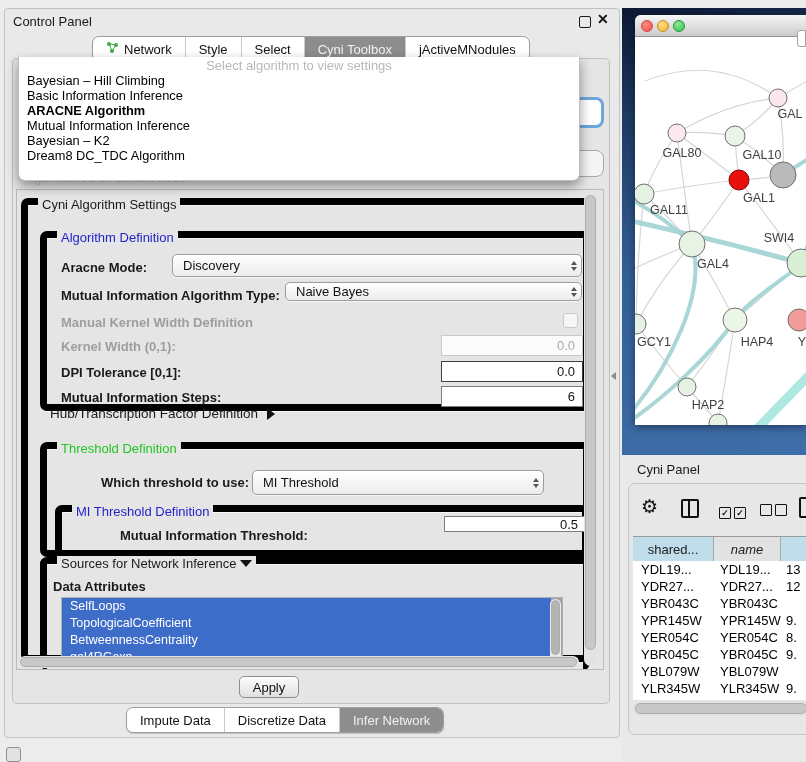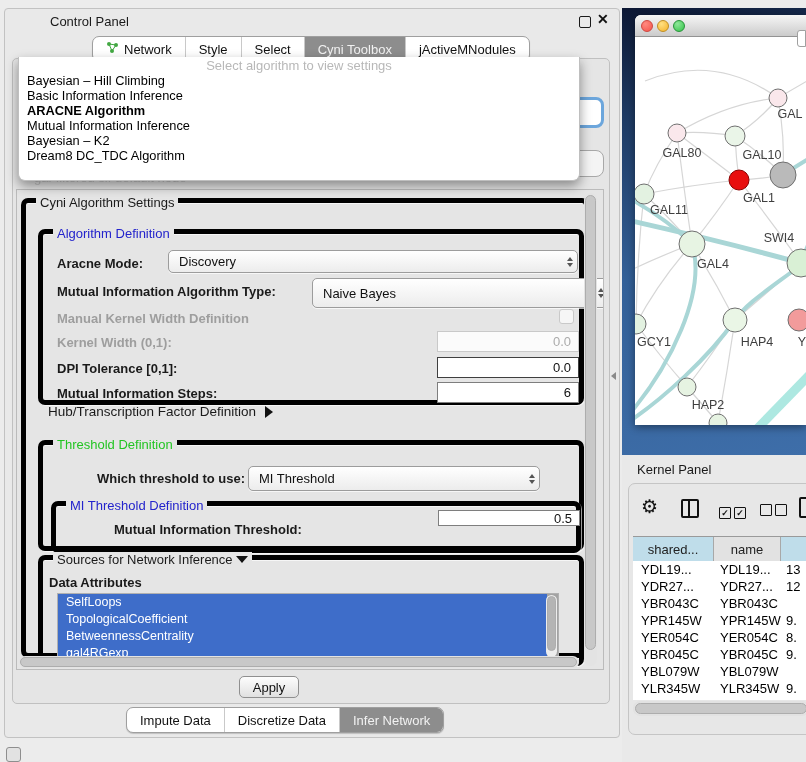--- a/index.html
+++ b/index.html
@@ -24,21 +24,21 @@
   .tri-up{width:0;height:0;border-left:3.5px solid transparent;border-right:3.5px solid transparent;
           border-bottom:4.5px solid #555;margin-bottom:2px}
   .tri-dn{width:0;height:0;border-left:3.5px solid transparent;border-right:3.5px solid transparent;
           border-top:4.5px solid #555}
   
   .field{border:1px solid #7E7E7E;background:#FFF;font-size:13px;color:#111;
          display:flex;align-items:center;justify-content:flex-end;padding:0 7px;box-sizing:border-box}
   .field.dis{border-color:#C9C9C9;color:#ABABAB;background:#FBFBFB}
   .field.dark{border:1.5px solid #3F3F3F}
   
-  .group{border:5px solid #000000;border-radius:7px;
+  .group{border:7px solid #000000;border-radius:7px;
          box-shadow:inset 0 1px 0 rgba(255,255,255,.65),1px 1px 0 rgba(255,255,255,.6)}
   .gtitle{position:absolute;top:-8px;left:10px;background:#E5E5E5;padding:0 4px;font-size:13px;
           white-space:nowrap}
   
   #dd{left:18px;top:57px;width:560px;background:#FFF;border:1px solid #BFBFBF;border-top:none;
       border-radius:0 0 7px 7px;box-shadow:0 5px 12px rgba(0,0,0,.40);z-index:10;padding-bottom:17px}
   .dd-prompt{text-align:center;color:#B8B8B8;font-size:13px;height:16px;line-height:17px}
   .dd-item{height:15px;line-height:15px;padding-left:8px;font-size:12.8px;color:#000;white-space:nowrap}
   .dd-item.bold{font-weight:bold}
   
@@ -57,21 +57,21 @@
   
   .light{position:absolute;top:5px;width:12px;height:12px;border-radius:50%;box-sizing:border-box}
 </style>
 </head>
 <body>
 
 <div id="page">
 
   <div class="abs" style="left:4px;top:8px;width:616px;height:730px;background:#E9E9E9;border:1px solid #C2C2C2;border-radius:4px;box-sizing:border-box;">
 
-    <div class="abs plain" style="left:8px;top:5px;margin-left:37px;">Control Panel</div>
+    <div class="abs plain" style="left:8px;top:5px;">Control Panel</div>
 
     <div class="abs" style="left:574px;top:7px;width:10px;height:10px;border:1.5px solid #1A1A1A;border-radius:2px;"></div>
     <div class="abs" style="left:592px;top:2px;font-size:14px;font-weight:bold;color:#111;">✕</div>
 
     <div class="abs seg-bar" style="left:87px;top:27px;">
         <div class="seg">
           <span><svg width="13" height="13" viewBox="0 0 13 13">
               <path d="M3 3L10 4L6 10Z" fill="none" stroke="#3FA33F" stroke-width="1"></path>
               <circle cx="3" cy="3" r="2" fill="#43A843"></circle>
               <circle cx="10" cy="4" r="2" fill="#43A843"></circle>
@@ -110,21 +110,21 @@
             <div class="abs lbl" style="left:14px;top:22px;">Aracne Mode:</div>
             <div class="abs combo" style="left:125px;top:16px;width:410px;height:23px;box-sizing:border-box;">
               <span>Discovery</span>
               <span class="stepper">
                   <span class="tri-up"></span>
                   <span class="tri-dn"></span>
                 </span>
             </div>
 
             <div class="abs lbl" style="left:14px;top:50px;">Mutual Information Algorithm Type:</div>
-            <div class="abs combo" style="left:238px;top:44px;width:297px;height:30px;box-sizing:border-box;margin-left:31px;">
+            <div class="abs combo" style="left:238px;top:44px;width:297px;height:19px;box-sizing:border-box;">
               <span>Naive Bayes</span>
               <span class="stepper">
                   <span class="tri-up"></span>
                   <span class="tri-dn"></span>
                 </span>
             </div>
 
             <div class="abs lbl dis" style="left:14px;top:77px;">Manual Kernel Width Definition</div>
             <div class="abs" style="left:516px;top:75px;width:15px;height:15px;border:1px solid #C9C9C9;border-radius:3px;background:#F6F6F6;box-sizing:border-box;"></div>
 
@@ -294,41 +294,41 @@
             <text x="73" y="372" text-anchor="middle" font-size="12.5" fill="#3F3F3F">HAP2</text>
             <circle cx="83" cy="386" r="9" fill="#E6F3E2" stroke="#6F6F6F" stroke-width="1"></circle>
           </g>
       </svg>
     </div>
 
     <div class="abs" style="left:175px;top:22px;width:9px;height:17px;background:#FFF;border:1px solid #A0A0A0;border-radius:3px 0 0 3px;box-sizing:border-box;"></div>
   </div>
 
   <div class="abs" style="left:622px;top:455px;width:184px;height:307px;background:#E9E9E9;">
-    <div class="abs plain" style="left:15px;top:7px;">Kernel Panel</div>
+    <div class="abs plain" style="left:15px;top:7px;">Cyni Panel</div>
 
     <div class="abs" style="left:6px;top:28px;width:182px;height:252px;background:#E7E7E7;border:1px solid #C5C5C5;border-radius:7px 0 0 7px;box-sizing:border-box;">
 
       <div class="abs" style="left:0;top:14px;width:182px;height:28px;">
         <span class="abs" style="left:12px;top:-3px;font-size:19px;color:#111;">⚙</span>
         <span class="abs" style="left:52px;top:1px;width:14px;height:15px;border:2px solid #111;border-radius:2px;">
           <span style="position:absolute;left:5px;top:0;width:2px;height:15px;background:#111;"></span>
         </span>
         <span class="abs" style="left:90px;top:4px;">
           <span class="cb">✓</span><span class="cb">✓</span>
         </span>
         <span class="abs" style="left:131px;top:4px;">
           <span class="cb"></span><span class="cb"></span>
         </span>
         <span class="abs" style="left:170px;top:-1px;width:13px;height:17px;border:2px solid #111;border-radius:2px;"></span>
       </div>
 
       <div class="abs" style="left:4px;top:52px;width:192px;height:25px;display:flex;border-top:1px solid #9A9A9A;border-bottom:1px solid #9A9A9A;box-sizing:border-box;">
         <div class="tp-hcell" style="width:81px;background:#BFDDEA;">shared...</div>
-        <div class="tp-hcell" style="width:67px;background:#E2E2E2;">name</div>
+        <div class="tp-hcell" style="width:67px;background:#E2E2E2;font-style:italic;">name</div>
         <div class="tp-hcell" style="width:44px;background:#BFDDEA;"></div>
       </div>
 
       <div class="abs" style="left:4px;top:77px;width:192px;height:139px;overflow:hidden;background:#FFF;">
           <div class="tp-row">
             <div class="tp-cell" style="width: 81px; padding-left: 8px;">YDL19...</div>
             <div class="tp-cell" style="width: 67px; padding-left: 6px;">YDL19...</div>
             <div class="tp-cell" style="width: 44px; padding-left: 5px;">13</div>
           </div>
           <div class="tp-row">

